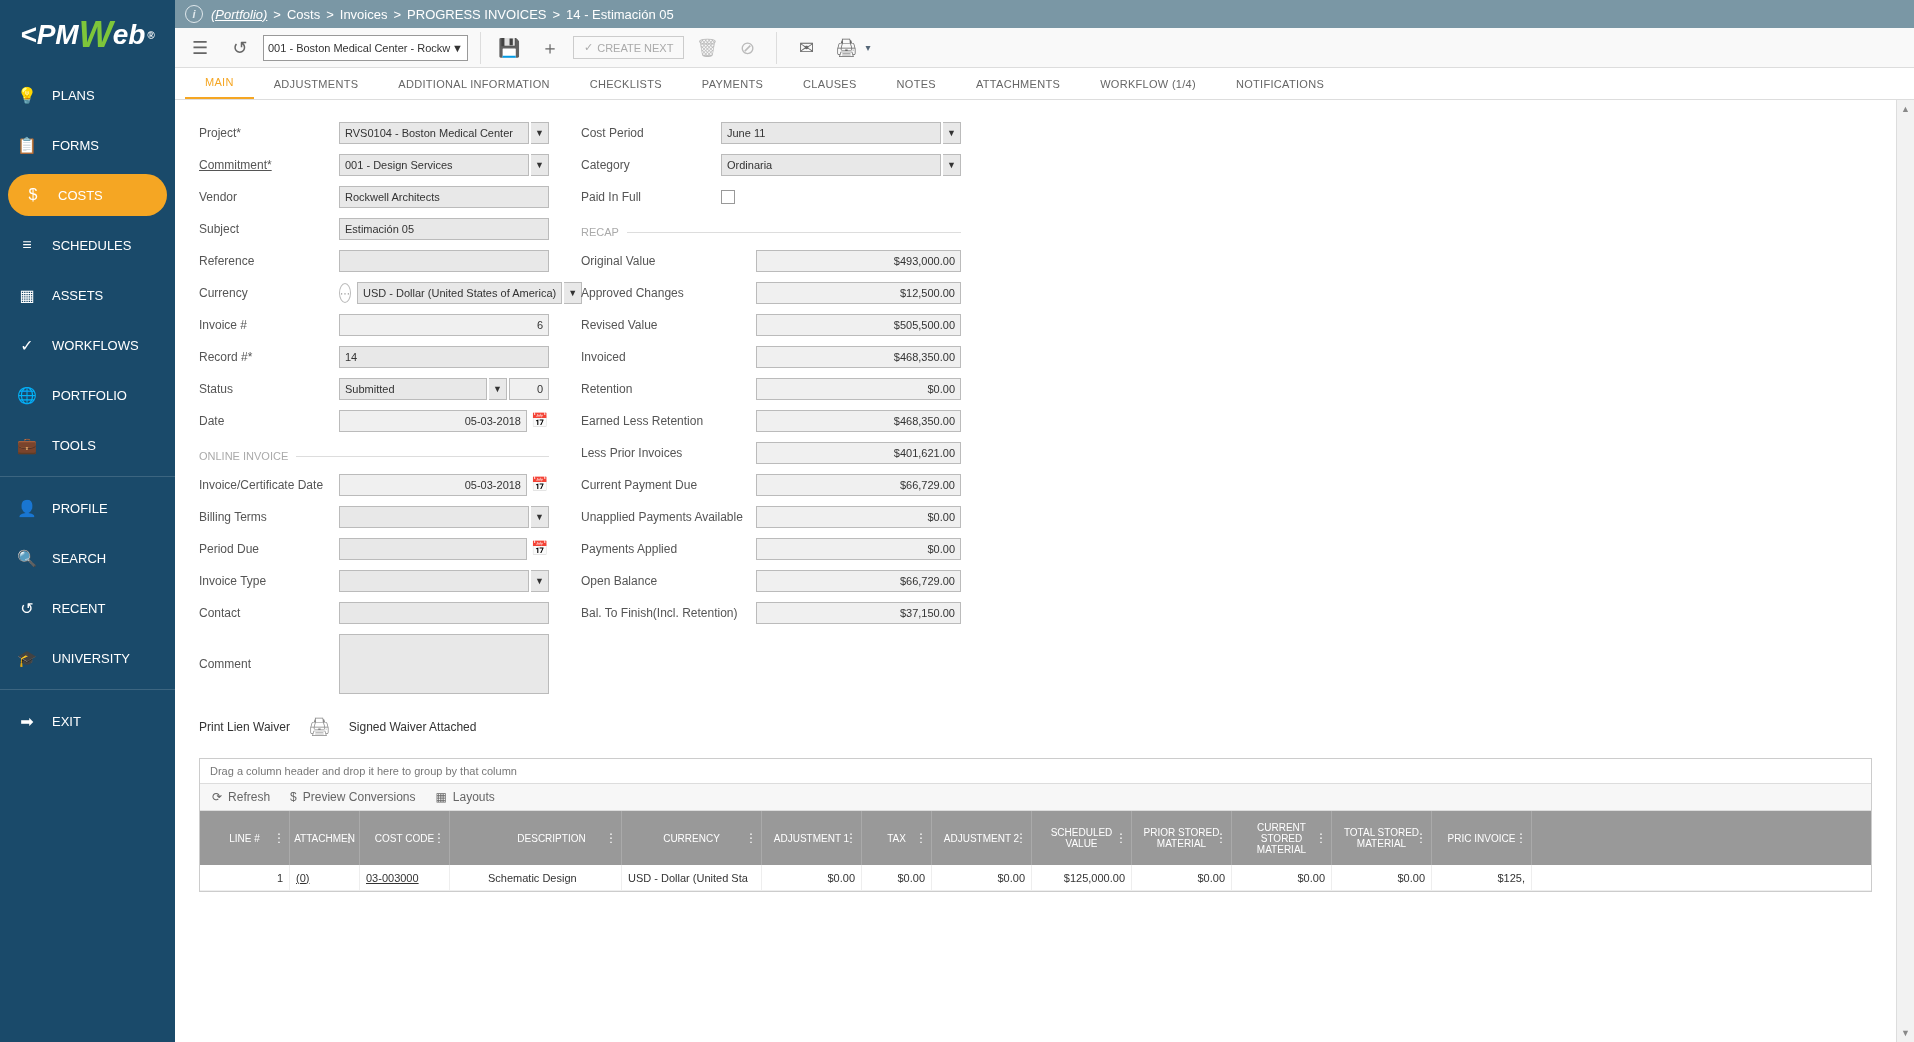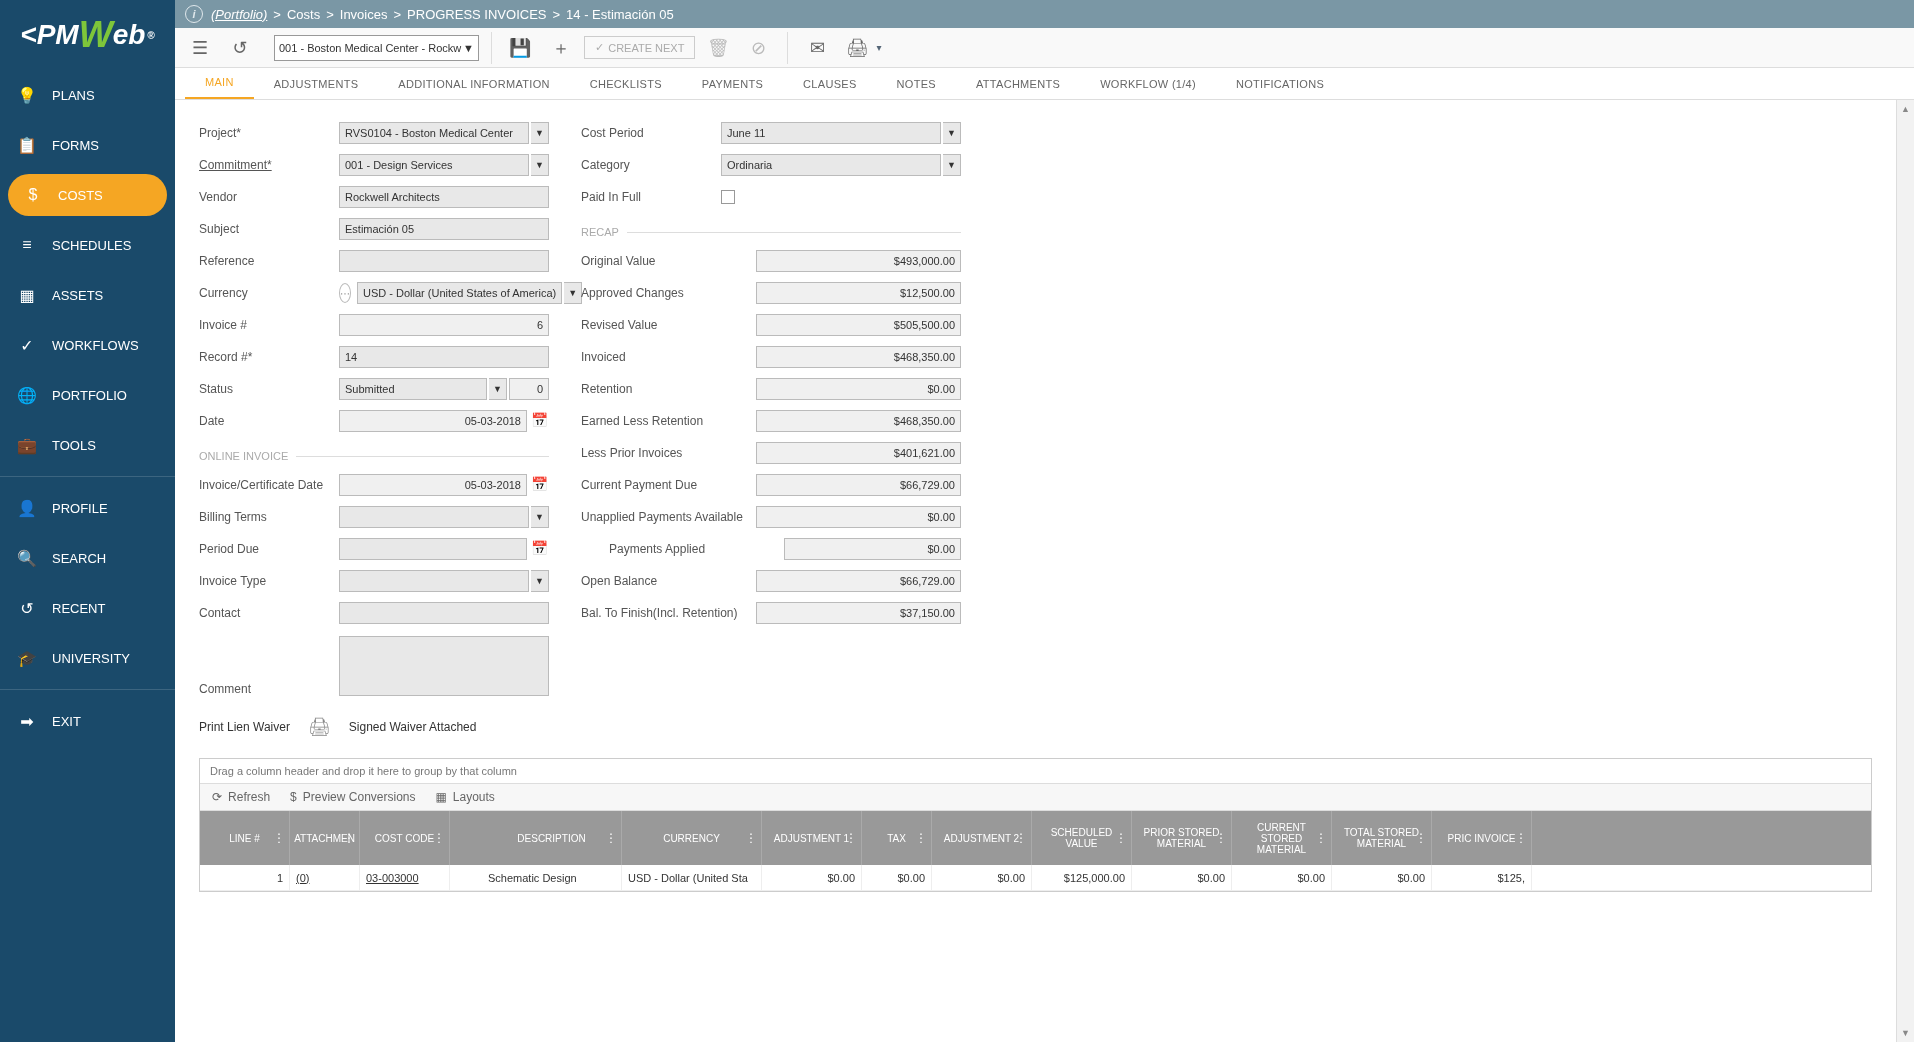--- a/index.html
+++ b/index.html
@@ -20,21 +20,21 @@
 
 
 .breadcrumb-bar { background: #7a97a5; color: #fff; height: 28px; display: flex; align-items: center; padding: 0 10px; font-size: 13px; }
 .breadcrumb-bar .info-icon { width: 18px; height:18px; border:1.5px solid #e0e8ec; border-radius:50%; display:inline-flex; align-items:center; justify-content:center; font-size:11px; font-style:italic; font-weight:bold; margin-right:8px; color:#e0e8ec;}
 .breadcrumb-bar a { text-decoration: underline; color: #fff; font-style: italic; }
 .breadcrumb-bar .sep { margin: 0 6px; }
 
 
 .toolbar { height: 40px; background: #f9f9f9; border-bottom: 1px solid #ddd; display: flex; align-items: center; padding: 0 8px; gap: 6px; }
 .toolbar .tb-btn { width: 34px; height: 30px; display: inline-flex; align-items: center; justify-content: center; color: #666; cursor: pointer; font-size: 18px; }
-.toolbar .project-select { width: 205px; height: 26px; border: 1px solid #999; background: #fff; font-size: 11px; display: flex; align-items: center; padding: 0 4px; justify-content: space-between; margin-left: 11px;}
+.toolbar .project-select { width: 205px; height: 26px; border: 1px solid #999; background: #fff; font-size: 11px; display: flex; align-items: center; padding: 0 4px; justify-content: space-between;}
 .toolbar .tb-sep { width: 1px; height: 32px; background: #ddd; margin: 0 6px; }
 .toolbar .create-next { border: 1px solid #ccc; padding: 4px 10px; color: #aaa; font-size: 11px; display: flex; align-items: center; gap: 4px; }
 .toolbar .print-dd { display: flex; align-items: center; }
 .toolbar .print-dd .arrow { font-size:10px; color:#567; margin-left:2px;}
 
 
 .tabs { display: flex; border-bottom: 1px solid #ddd; padding: 0 10px; height: 32px; align-items: flex-end; font-size: 11px; }
 .tab { padding: 9px 20px; color: #666; cursor: pointer; letter-spacing: 0.3px; }
 .tab.active { color: #f5a623; border-bottom: 2px solid #f5a623; }
 
@@ -292,21 +292,21 @@
               <span class="label">Invoice Type</span>
               <div class="field-wrap">
                   <div class="field dd"></div>
                   <span class="dd-arrow">▼</span>
                 </div>
             </div>
             <div class="form-row">
               <span class="label">Contact</span>
               <div class="field"></div>
             </div>
-            <div class="form-row" style="height:64px; align-items:flex-end;">
+            <div class="form-row" style="height:64px; align-items:center;">
               <span class="label">Comment</span>
               <textarea class="field" style=""></textarea>
             </div>
             <div class="print-waiver-row">
               <span class="label">Print Lien Waiver</span>
               <span class="print-icon-sm">🖨</span>
               <span>Signed Waiver Attached</span>
               <span class="check"></span>
             </div>
           </div>
@@ -365,21 +365,21 @@
               </div>
             <div class="form-row">
                 <span class="label" style="width:175px;">Current Payment Due</span>
                 <div class="field num">$66,729.00</div>
               </div>
             <div class="form-row">
                 <span class="label" style="width:175px;">Unapplied Payments Available</span>
                 <div class="field num">$0.00</div>
               </div>
             <div class="form-row">
-                <span class="label" style="width:175px;margin-left:28px;">Payments Applied</span>
+                <span class="label" style="width:175px;">Payments Applied</span>
                 <div class="field num">$0.00</div>
               </div>
             <div class="form-row">
                 <span class="label" style="width:175px;">Open Balance</span>
                 <div class="field num">$66,729.00</div>
               </div>
             <div class="form-row">
                 <span class="label" style="width:175px;">Bal. To Finish(Incl. Retention)</span>
                 <div class="field num">$37,150.00</div>
               </div>

